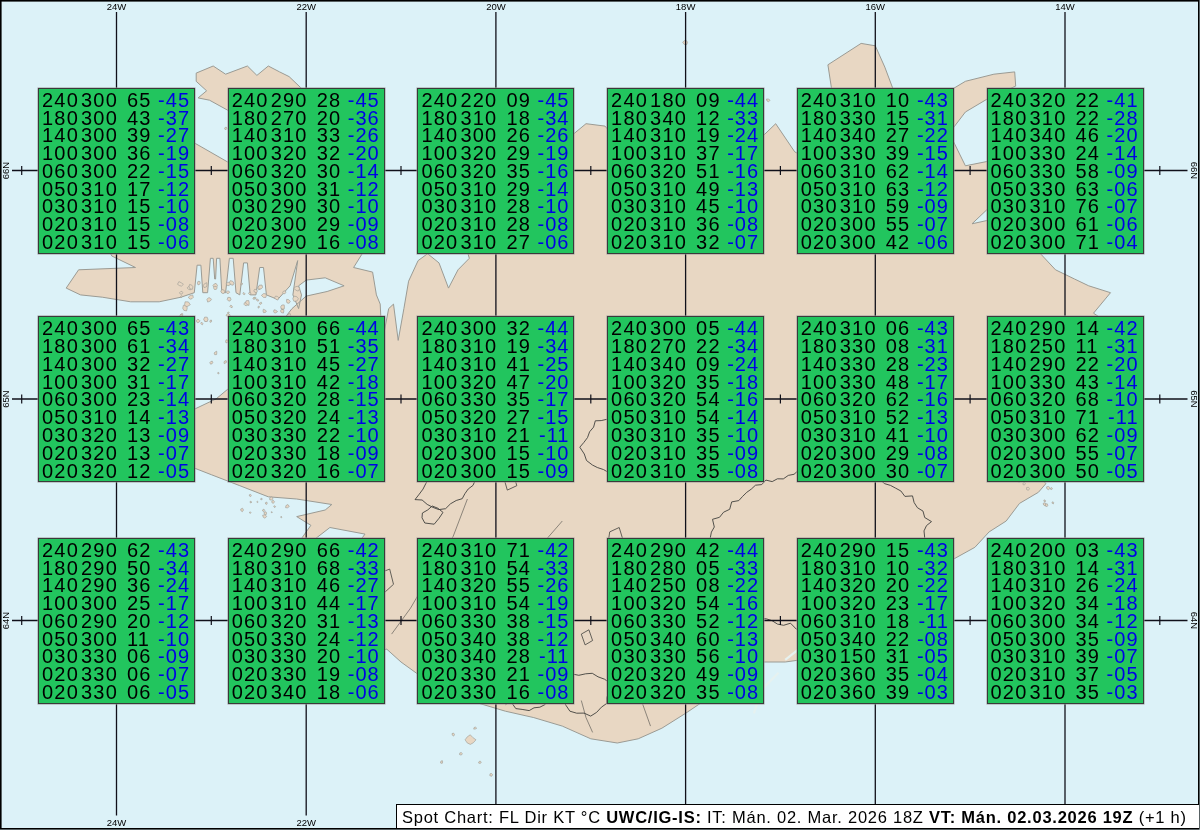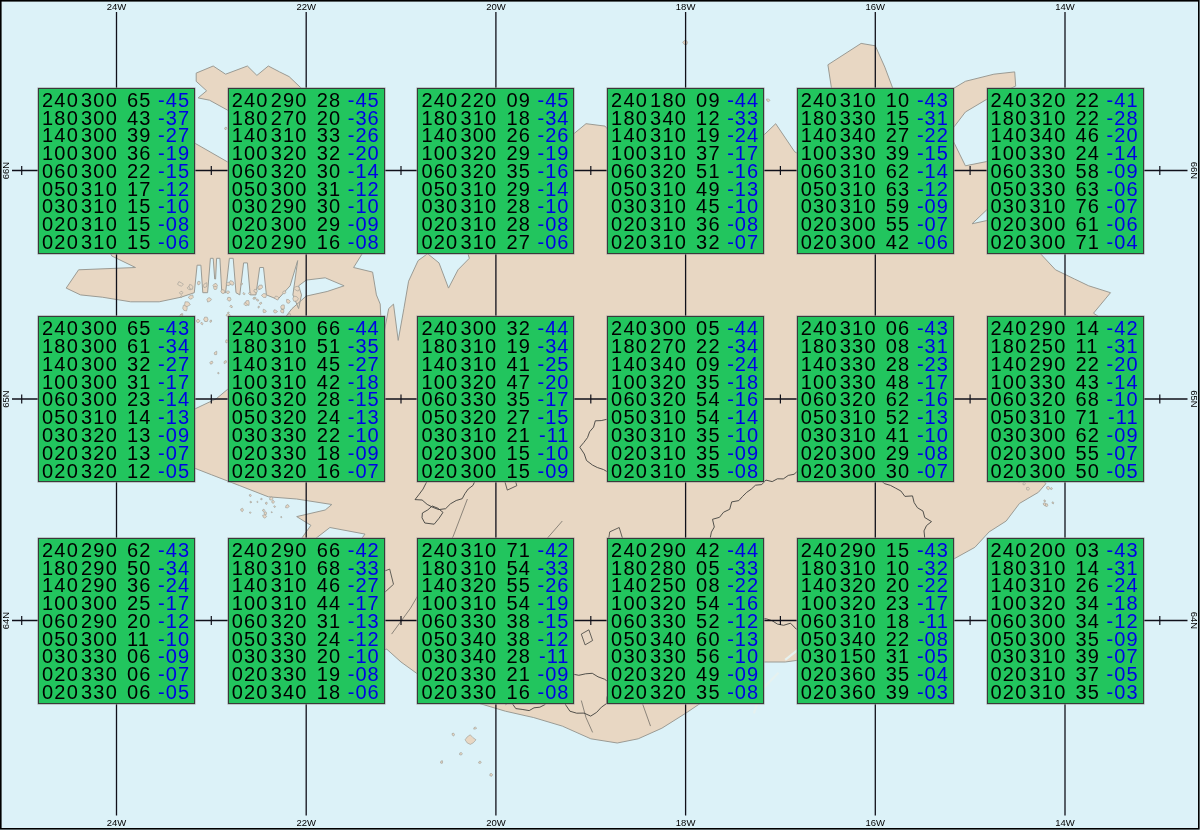--- a/index.html
+++ b/index.html
@@ -1265,12 +1265,13 @@
         <span class="c4">-05</span>
       </div>
       <div class="ln" style="top:144.5px">
         <span class="c1">020</span>
         <span class="c2">310</span>
         <span class="c3">35</span>
         <span class="c4">-03</span>
       </div>
     </div>
 
+<div id="cap">Spot Chart: FL Dir KT °C <b>UWC/IG-IS:</b> IT: Mán. 02. Mar. 2026 18Z <b>VT: Mán. 02.03.2026 19Z</b> (+1 h)</div>
 </div>
 </body></html>

